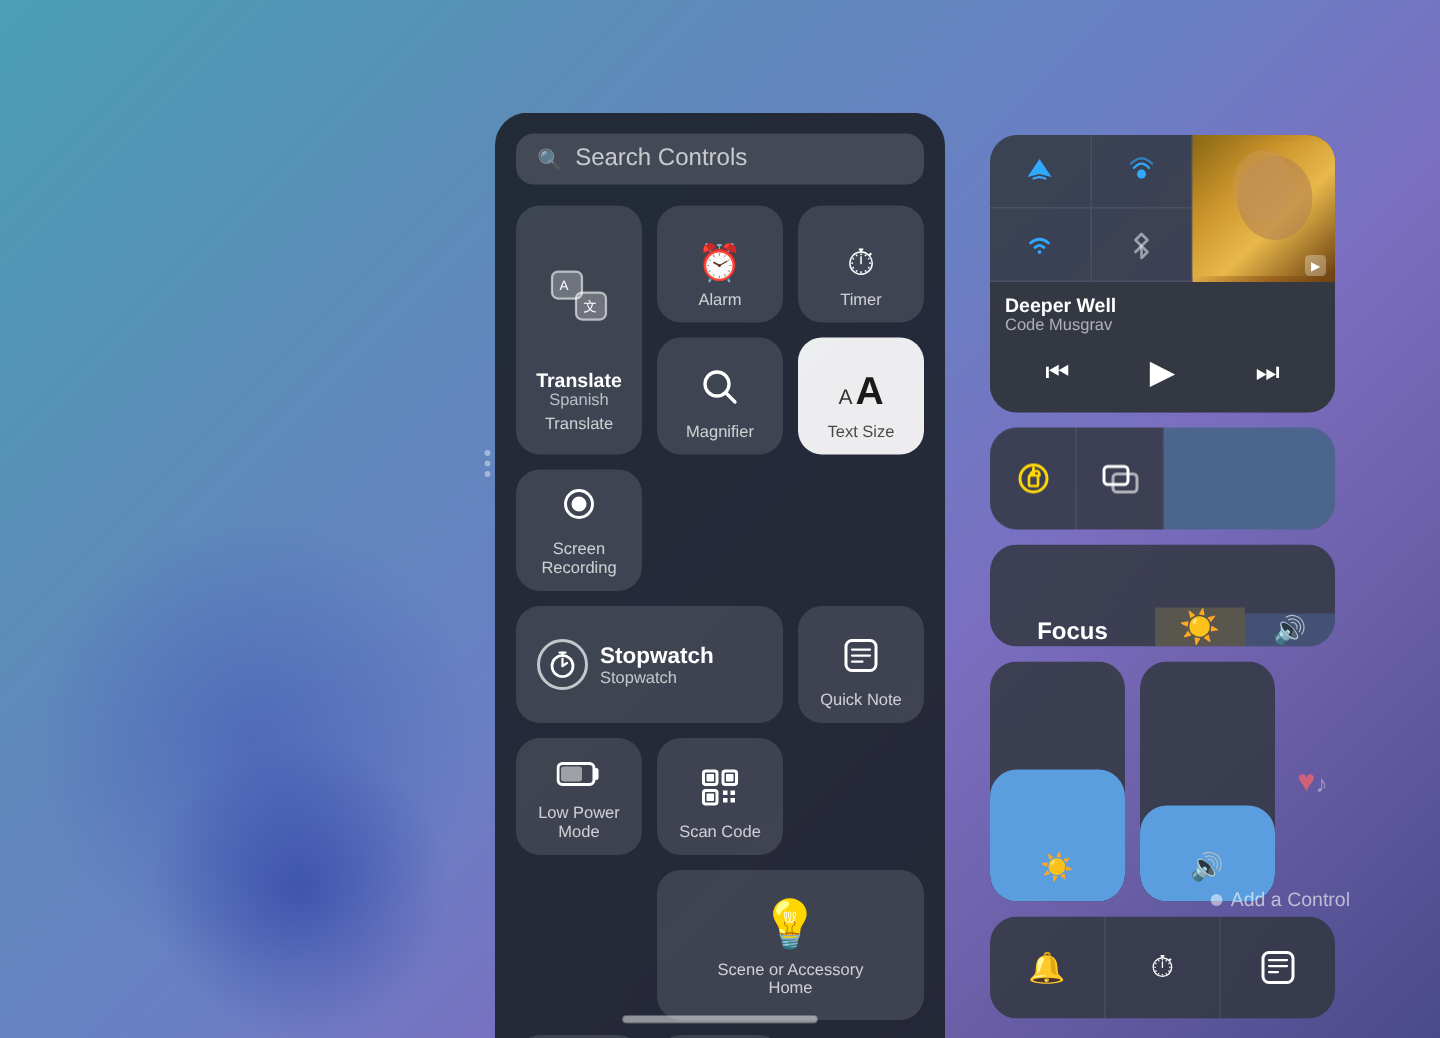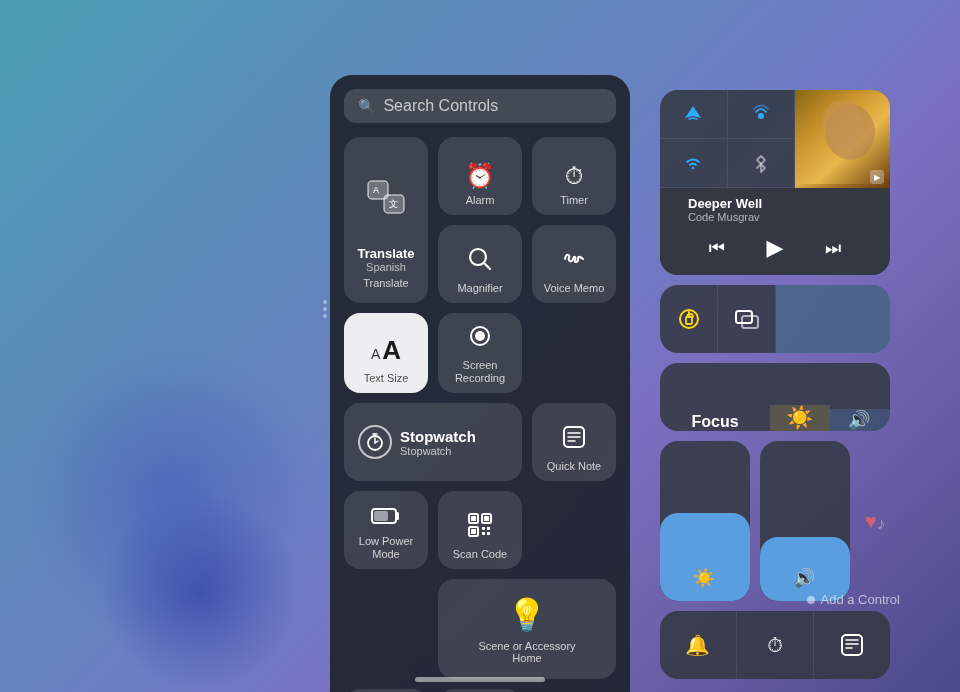--- a/index.html
+++ b/index.html
@@ -271,21 +271,21 @@
       right: 6px;
       width: 14px; height: 14px;
       background: rgba(255,255,255,0.3);
       border-radius: 3px;
       display: flex; align-items: center; justify-content: center;
       font-size: 8px;
       color: white;
     }
 
     .np-info {
-      padding: 8px 28px 10px;
+      padding: 8px 10px 10px;
       background: rgba(50,55,65,0.85);
     }
     .np-title {
       font-size: 13px;
       font-weight: 700;
       color: white;
     }
     .np-artist {
       font-size: 11px;
       color: rgba(255,255,255,0.6);
@@ -521,28 +521,20 @@
     <div class="cc-item">
       <div class="cc-item-icon">
         <svg width="26" height="26" viewBox="0 0 26 26" fill="none">
           <circle cx="11" cy="11" r="8" stroke="white" stroke-width="2.2" fill="none"></circle>
           <line x1="17" y1="17" x2="23" y2="23" stroke="white" stroke-width="2.2" stroke-linecap="round"></line>
         </svg>
       </div>
       <div class="cc-item-label">Magnifier</div>
     </div>
 
-    <div class="cc-item">
-      <div class="cc-item-icon">
-        <svg width="26" height="26" viewBox="0 0 26 26" fill="none">
-          <path d="M4 13 Q5 8 7 9 Q9 10 8 12 Q7 14 9 15 Q11 16 12 13 Q13 10 14 11 Q15 12 14 14 Q13 16 15 16 Q17 16 17 13 Q17 10 19 11 Q21 12 22 13" stroke="white" stroke-width="2" stroke-linecap="round" fill="none"></path>
-        </svg>
-      </div>
-      <div class="cc-item-label">Voice Memo</div>
-    </div>
 
 
     <div class="cc-item cc-item-textsize">
       <div class="textsize-visual">
         <span class="small-a">A</span>
         <span class="big-a">A</span>
       </div>
       <div class="cc-item-label" style="color:rgba(0,0,0,0.7)">Text Size</div>
     </div>
 

